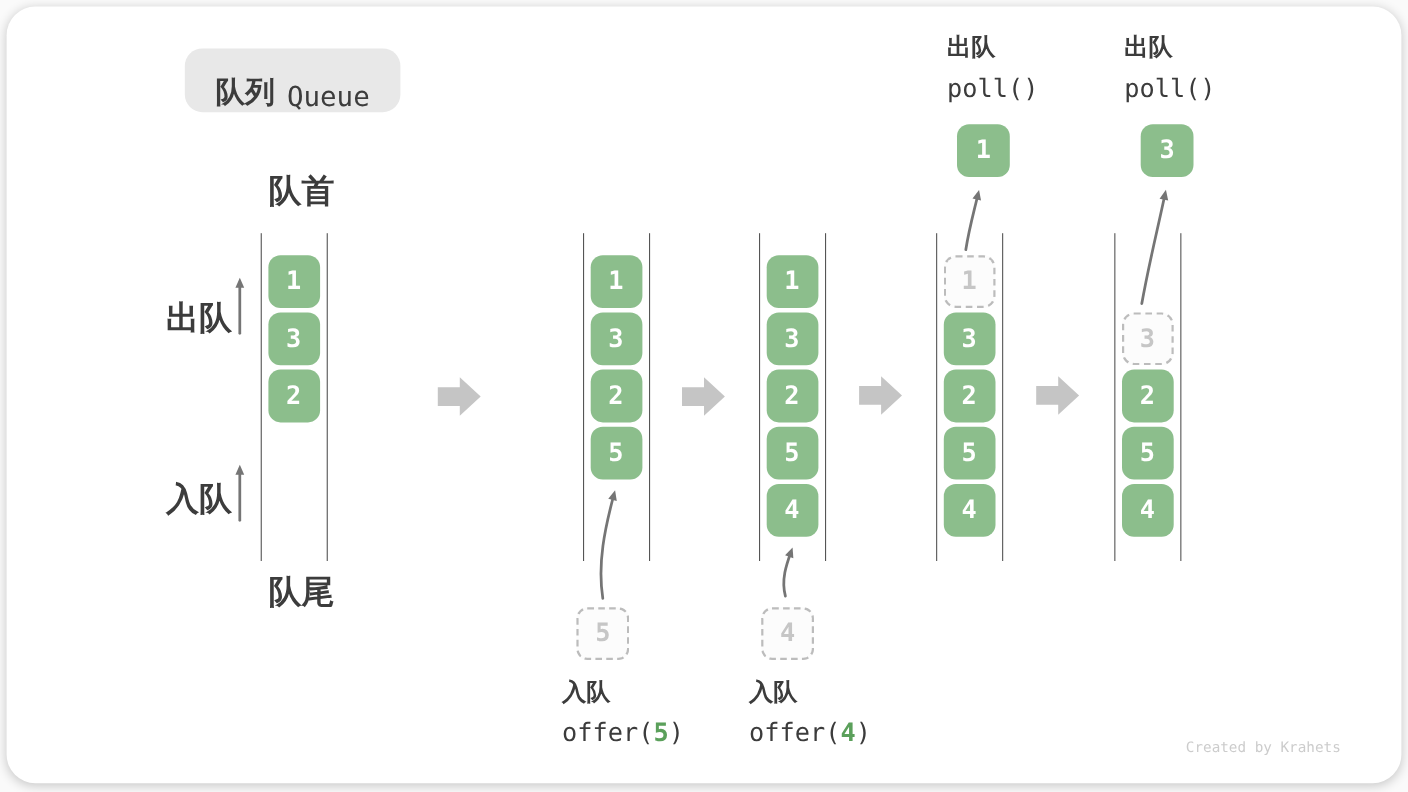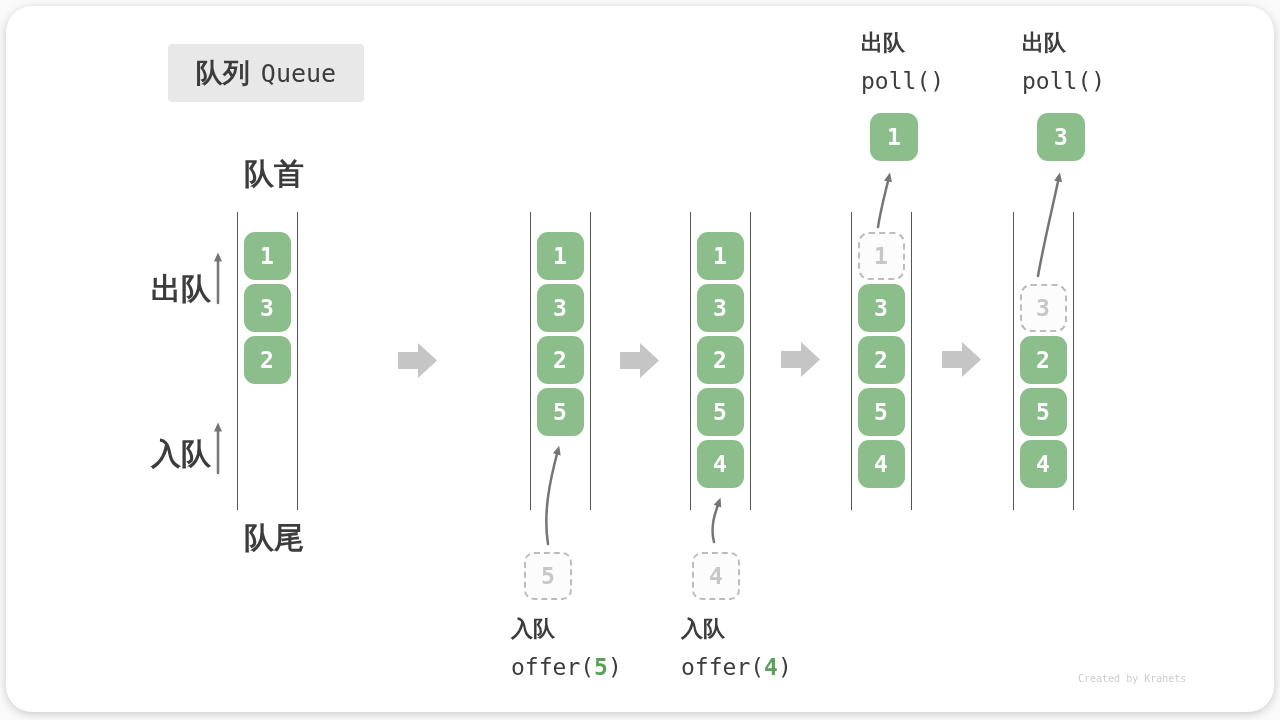--- a/index.html
+++ b/index.html
@@ -18,21 +18,21 @@
   html,body{width:1280px;height:720px;overflow:hidden;background:#fafafa;
     font-family:"Liberation Sans",sans-serif;}
   .card{position:absolute;left:6px;top:6px;right:6px;bottom:8px;background:#ffffff;
     border-radius:26px;box-shadow:0 2px 10px rgba(0,0,0,0.20);}
   .overlay{position:absolute;left:0;top:0;width:1280px;height:720px;pointer-events:none;}
   .thin-arrow{fill:none;stroke:var(--thin-arrow-gray);stroke-width:2.5;stroke-linecap:round;}
   .block-arrow{fill:var(--block-arrow-gray);}
   #ah path{fill:var(--thin-arrow-gray);}
 
   .title-badge{position:absolute;left:168px;top:44px;width:196px;height:58px;
-    background:var(--title-badge-bg);border-radius:4px;display:flex;align-items:center;
+    background:var(--title-badge-bg);border-radius:16px;display:flex;align-items:flex-end;
     justify-content:center;gap:11px;}
   .title-zh{font-size:27px;font-weight:700;color:var(--text-dark);}
   .title-en{font-family:"DejaVu Sans Mono",monospace;font-size:25px;color:var(--text-dark);}
 
   .zh-label{position:absolute;font-size:30px;font-weight:700;color:var(--text-dark);
     white-space:nowrap;}
 
   .col{position:absolute;top:212px;width:61px;height:298px;
     border-left:1.5px solid var(--line-gray);border-right:1.5px solid var(--line-gray);}
   .qbox{position:absolute;left:5.5px;width:47px;height:48px;border-radius:11px;
@@ -49,21 +49,21 @@
     font-size:23px;font-weight:700;}
 
   .op-block{position:absolute;white-space:nowrap;}
   .op-action{font-size:22px;font-weight:700;color:var(--text-dark);line-height:26px;
     margin-bottom:12px;}
   .op-code{font-family:"DejaVu Sans Mono",monospace;font-size:23px;color:var(--text-dark);
     line-height:26px;}
   .green-num{color:var(--code-number-green);font-weight:700;}
 
   .watermark{position:absolute;left:1078px;top:673px;
-    font-family:"DejaVu Sans Mono",monospace;font-size:10px;color:var(--watermark-gray);}
+    font-family:"DejaVu Sans Mono",monospace;font-size:13px;color:var(--watermark-gray);}
 </style>
 </head>
 <body>
 
 <div class="card"></div>
 
 <svg class="overlay" viewBox="0 0 1280 720" xmlns="http://www.w3.org/2000/svg">
   <defs>
     <marker id="ah" markerUnits="userSpaceOnUse" markerWidth="11" markerHeight="11" refX="5.5" refY="5.5" orient="auto">
       <path d="M1,1.5 L10,5.5 L1,9.5 Z"></path>

